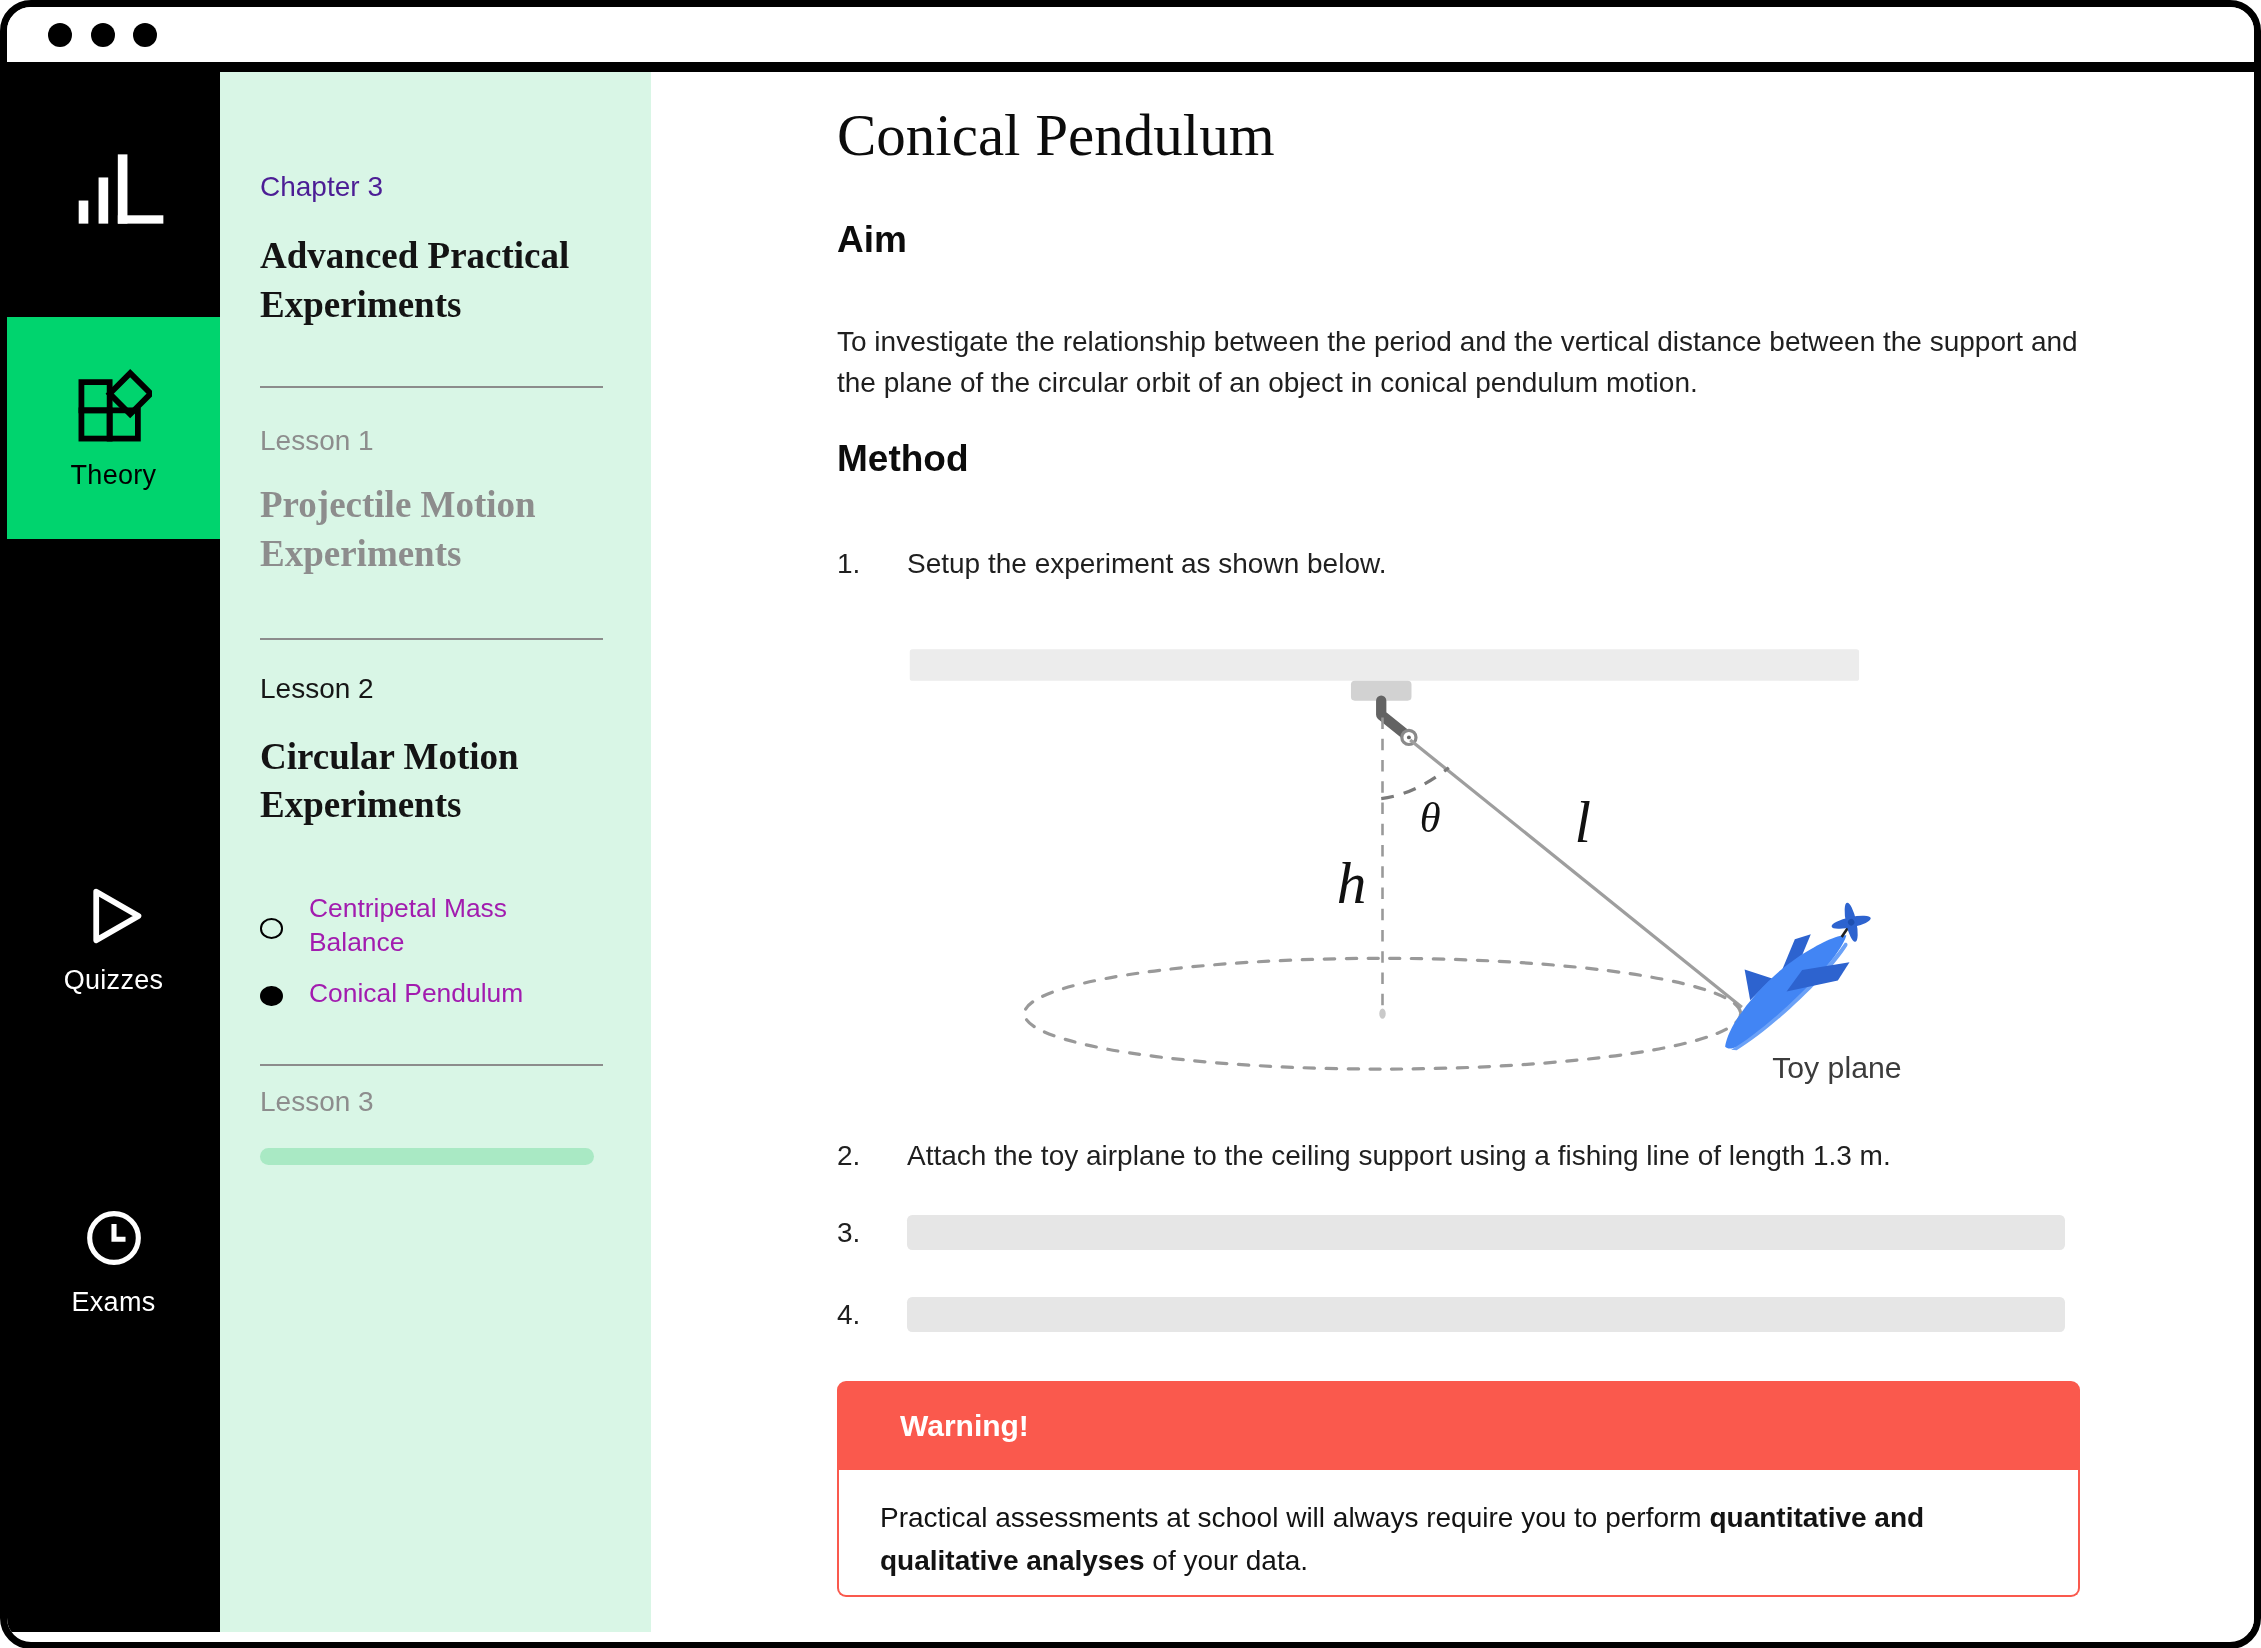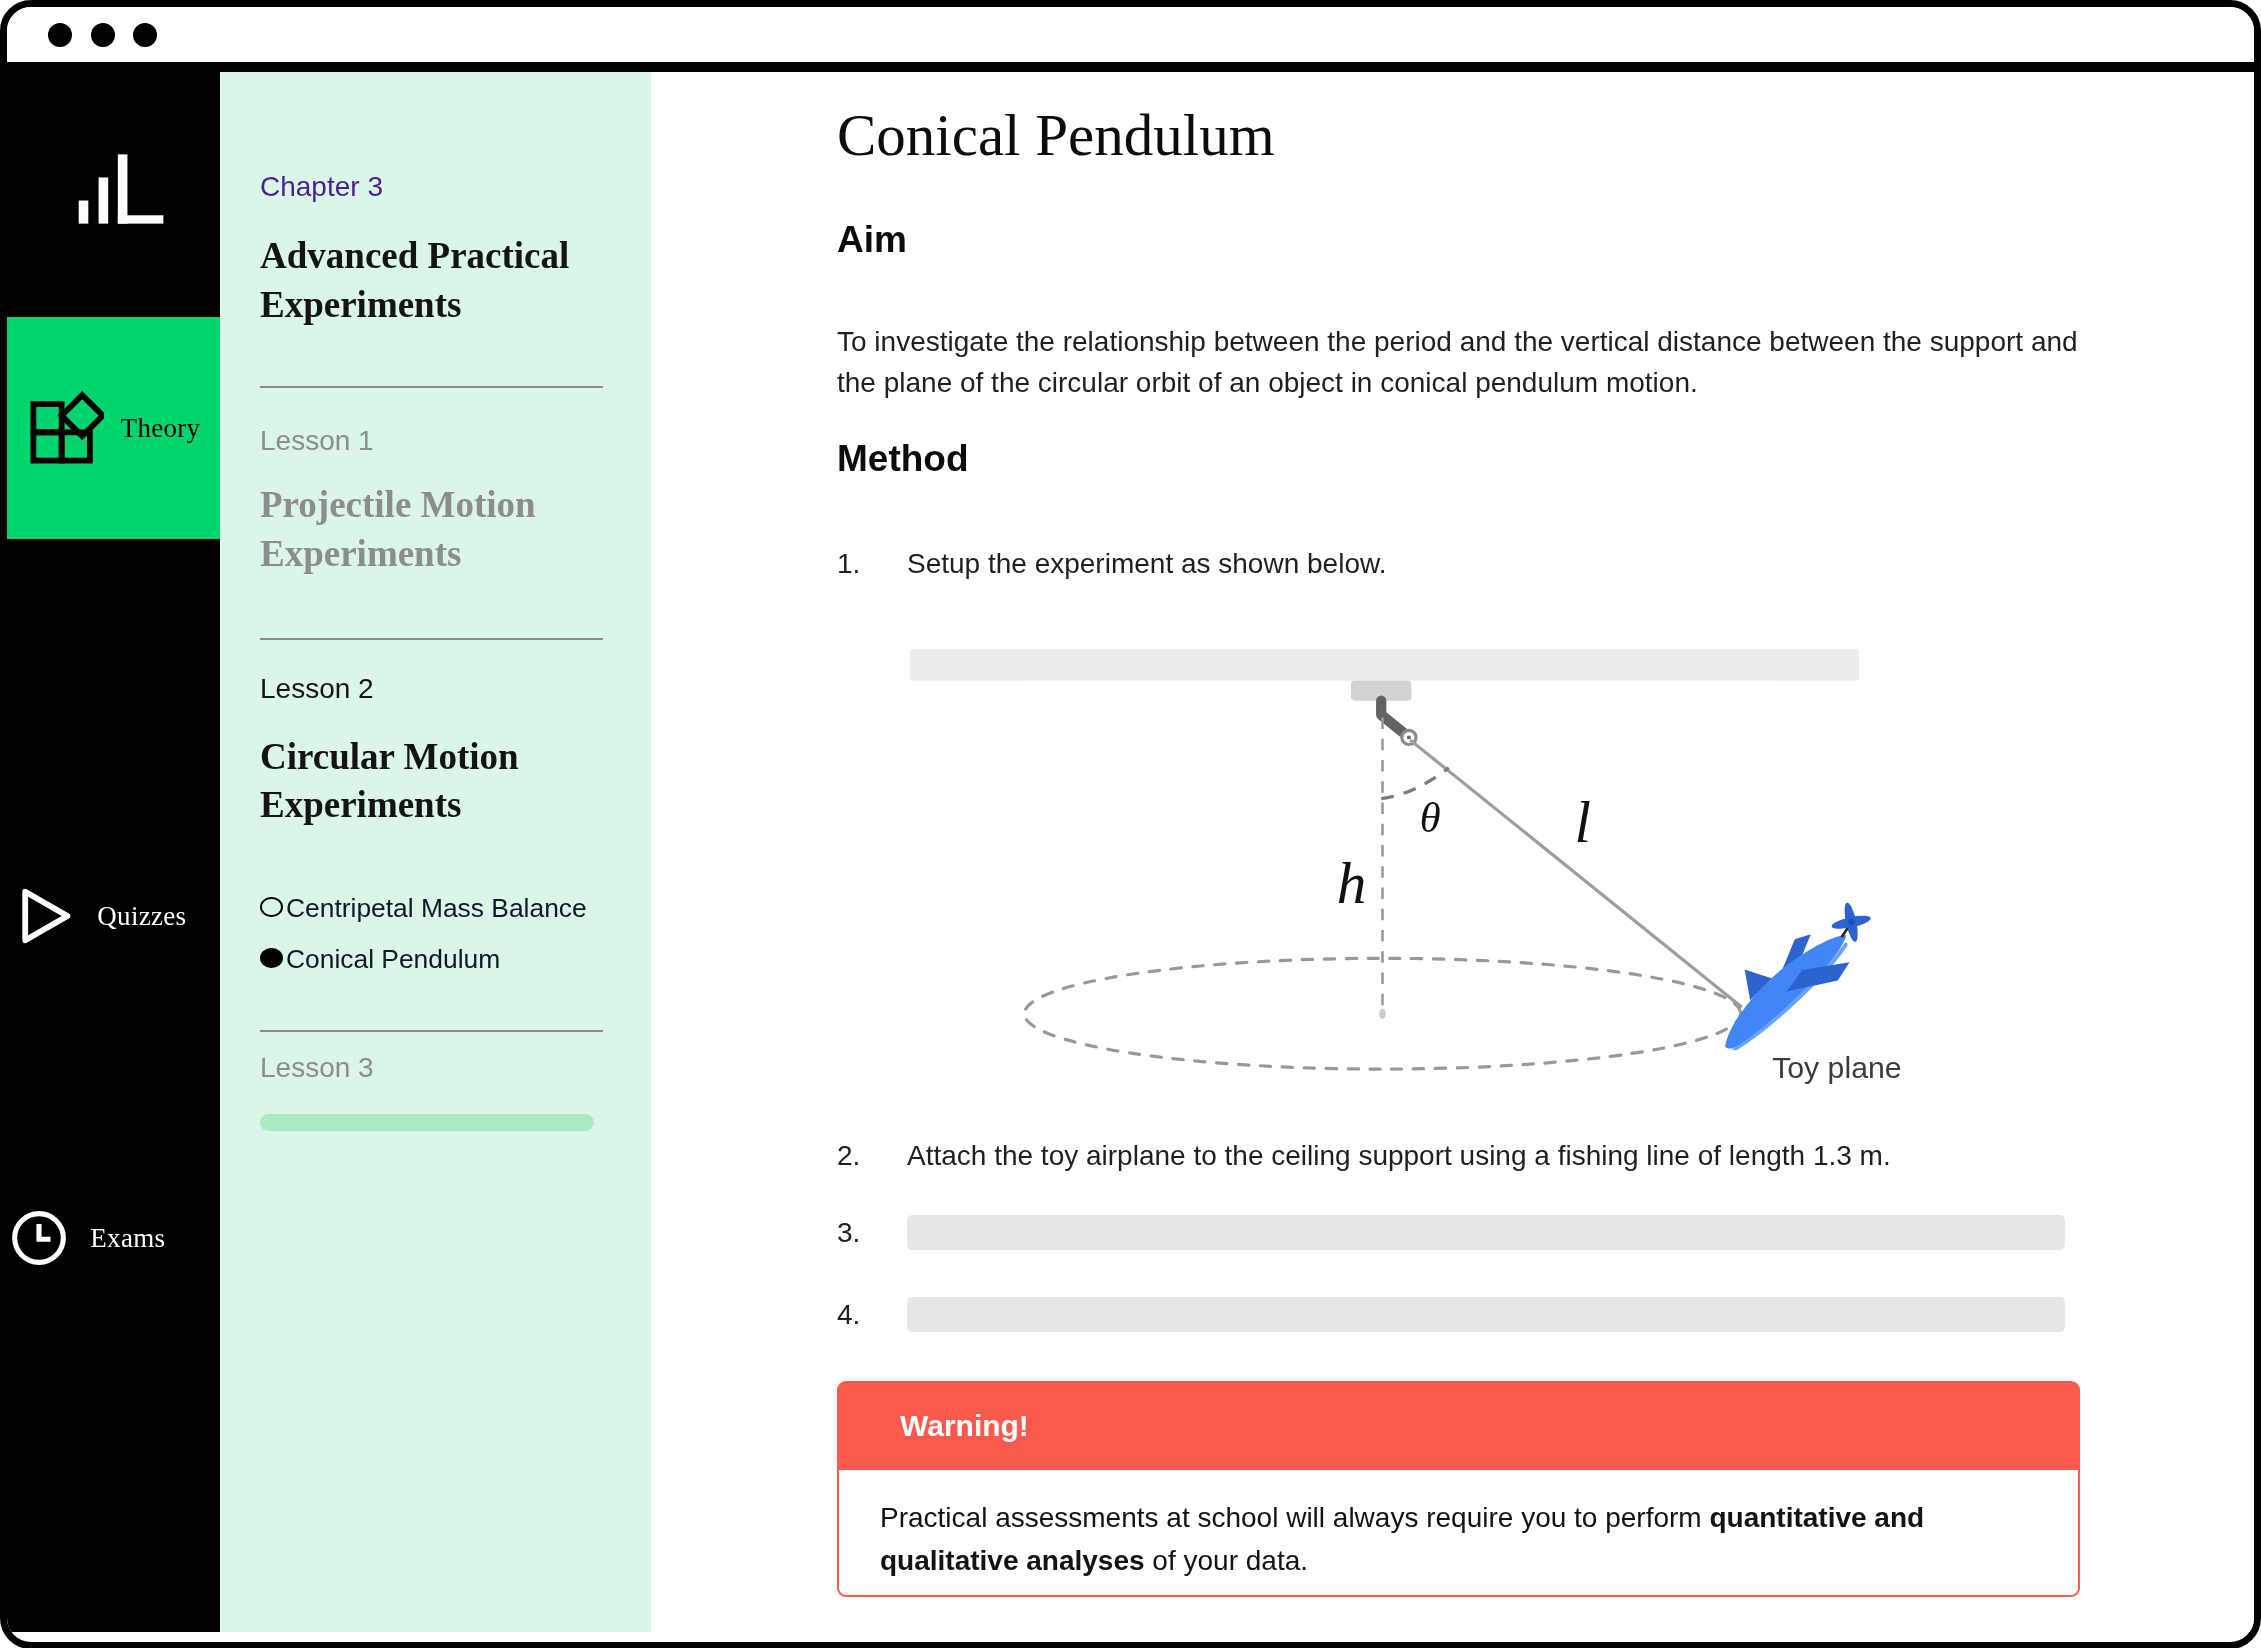--- a/index.html
+++ b/index.html
@@ -24,22 +24,22 @@
   .content-row { display:flex; height:calc(100% - 75px); }
   .nav-rail { width:213px; background:#000; position:relative; flex:none; }
   .sidebar  { width:431px; background:#d9f6e6; position:relative; flex:none;
               padding:0 48px 0 40px; }
   .main     { flex:1; background:#fff; padding:33px 173px 0 186px; }
 
   
   .logo { position:absolute; top:82px; left:64px; }
   .nav-item {
     position:absolute; left:0; right:0;
-    display:flex; align-items:center; gap:19.3px;
-    color:#fff; font-size:27px; letter-spacing:0.3px;font-family:Liberation Serif, serif;
+    display:flex; flex-direction:column; align-items:center; gap:19.3px;
+    color:#fff; font-size:27px; letter-spacing:0.3px;
   }
   .nav-item.active {
     background:#00d46e; color:#000; height:222px; justify-content:center; gap:17px;
   }
   .nav-theory  { top:245px; }
   .nav-quizzes { top:812px; }
   .nav-exams   { top:1134px; }
   .nav-label { line-height:1; }
 
   
@@ -49,22 +49,22 @@
     font-size:37px; line-height:1.32; color:#141414; margin-top:29px;
   }
   .serif-title.muted { color:#8d8d8d; }
   .lesson-label { font-size:28px; color:#161616; }
   .lesson-label.muted { color:#8d8d8d; }
   .divider { height:1.9px; background:#8c8c8c; width:100%; }
   .d1 { margin-top:56px; } .d2 { margin-top:59px; } .d3 { margin-top:53px; }
   .l1 { margin-top:37px; } .l2 { margin-top:33px; } .l3 { margin-top:20px; }
   .t1 { margin-top:24.5px; } .t2 { margin-top:28px; }
   .topics { margin-top:62px; display:flex; flex-direction:column; gap:17px; }
-  .topic { display:flex; gap:3px; align-items:flex-start;
-           font-size:26.4px; line-height:1.28; color:#0f172a; cursor:pointer; }
+  .topic { display:flex; gap:26px; align-items:center;
+           font-size:26.4px; line-height:1.28; color:#a21caf; cursor:pointer; }
   .radio { width:23px; height:20.6px; border:2.6px solid #000; border-radius:50%;
            margin-top:4.5px; flex:none; background:transparent; }
   .radio.filled { background:#000; }
   .progress { margin-top:30px; width:334px; height:17.4px; border-radius:9px;
               background:#a9e9c4; }
 
   
   .page-title {
     font-family:"Liberation Serif", serif; font-weight:400;
     font-size:59px; line-height:1.05; color:#0c0c0c;

